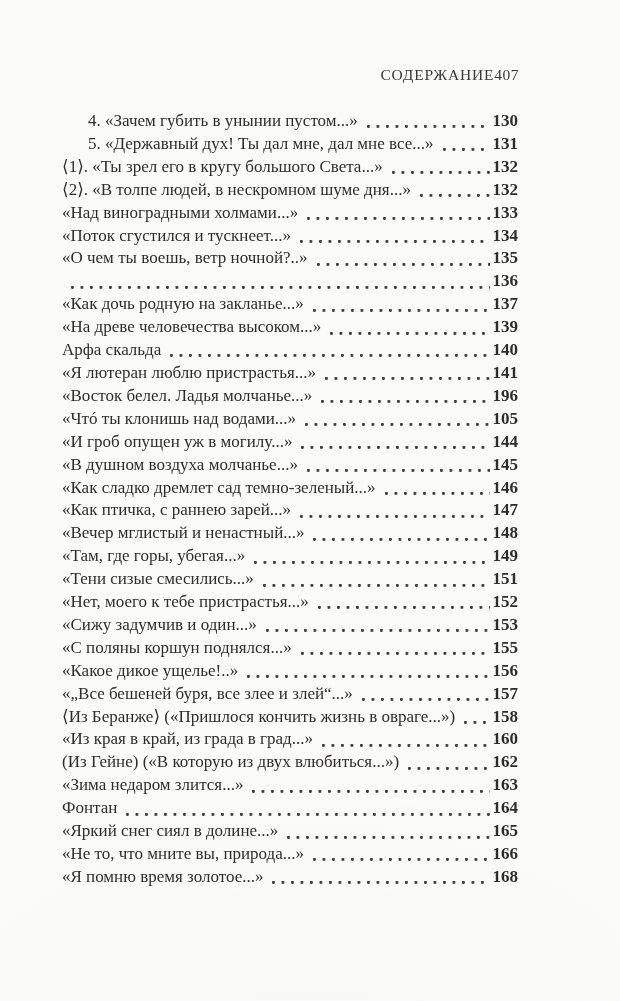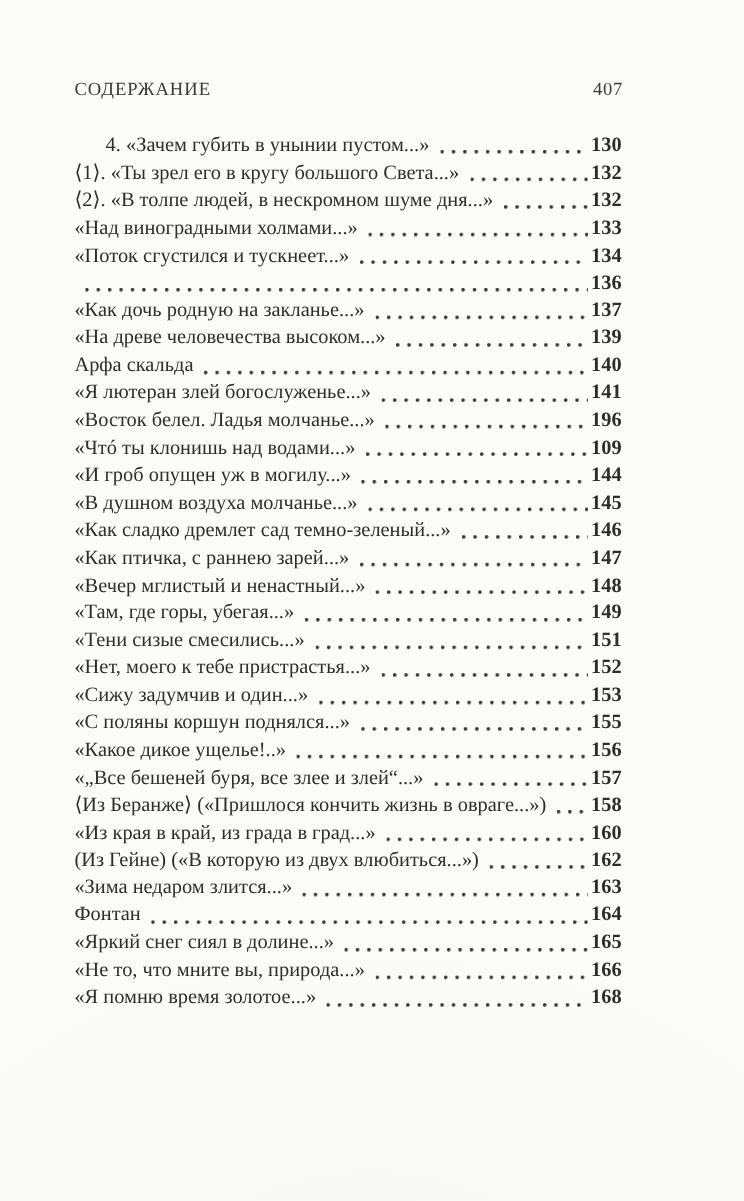--- a/index.html
+++ b/index.html
@@ -21,21 +21,21 @@
     background:
       radial-gradient(ellipse 700px 500px at 50% 110%, rgba(0,0,0,0.015), rgba(0,0,0,0) 70%),
       #fbfbfa;
   }
   .running-head {
     position: absolute;
     top: 66px;
     left: 62px;
     right: 101px;
     display: flex;
-    justify-content: space-between;
+    justify-content: flex-end;
     align-items: baseline;
     font-size: 15.5px;
     letter-spacing: 0.8px;
     color: #3a3937;
   }
   .running-head .folio {
     letter-spacing: 0.5px;
   }
   .toc {
     position: absolute;
@@ -89,20 +89,25 @@
     <span class="head-title">СОДЕРЖАНИЕ</span>
     <span class="folio">407</span>
   </div>
 
   <div class="toc" id="toc-list">
       <div class="toc-row indent">
     <span class="toc-title">4. «Зачем губить в унынии пустом...»</span>
     <span class="toc-leader"></span>
     <span class="toc-page">130</span>
   </div>
+      <div class="toc-row indent">
+    <span class="toc-title">5. «Державный дух! Ты дал мне, дал мне все...»</span>
+    <span class="toc-leader"></span>
+    <span class="toc-page">131</span>
+  </div>
       <div class="toc-row">
     <span class="toc-title">⟨1⟩. «Ты зрел его в кругу большого Света...»</span>
     <span class="toc-leader"></span>
     <span class="toc-page">132</span>
   </div>
       <div class="toc-row">
     <span class="toc-title">⟨2⟩. «В толпе людей, в нескромном шуме дня...»</span>
     <span class="toc-leader"></span>
     <span class="toc-page">132</span>
   </div>
@@ -110,52 +115,57 @@
     <span class="toc-title">«Над виноградными холмами...»</span>
     <span class="toc-leader"></span>
     <span class="toc-page">133</span>
   </div>
       <div class="toc-row">
     <span class="toc-title">«Поток сгустился и тускнеет...»</span>
     <span class="toc-leader"></span>
     <span class="toc-page">134</span>
   </div>
       <div class="toc-row">
+    <span class="toc-title">«О чем ты воешь, ветр ночной?..»</span>
+    <span class="toc-leader"></span>
+    <span class="toc-page">135</span>
+  </div>
+      <div class="toc-row">
     <span class="toc-leader"></span>
     <span class="toc-page">136</span>
   </div>
       <div class="toc-row">
     <span class="toc-title">«Как дочь родную на закланье...»</span>
     <span class="toc-leader"></span>
     <span class="toc-page">137</span>
   </div>
       <div class="toc-row">
     <span class="toc-title">«На древе человечества высоком...»</span>
     <span class="toc-leader"></span>
     <span class="toc-page">139</span>
   </div>
       <div class="toc-row">
     <span class="toc-title">Арфа скальда</span>
     <span class="toc-leader"></span>
     <span class="toc-page">140</span>
   </div>
       <div class="toc-row">
-    <span class="toc-title">«Я лютеран злей богослуженье...»</span>
+    <span class="toc-title">«Я лютеран люблю пристрастья...»</span>
     <span class="toc-leader"></span>
     <span class="toc-page">141</span>
   </div>
       <div class="toc-row">
     <span class="toc-title">«Восток белел. Ладья молчанье...»</span>
     <span class="toc-leader"></span>
     <span class="toc-page">196</span>
   </div>
       <div class="toc-row">
     <span class="toc-title">«Чтó ты клонишь над водами...»</span>
     <span class="toc-leader"></span>
-    <span class="toc-page">109</span>
+    <span class="toc-page">105</span>
   </div>
       <div class="toc-row">
     <span class="toc-title">«И гроб опущен уж в могилу...»</span>
     <span class="toc-leader"></span>
     <span class="toc-page">144</span>
   </div>
       <div class="toc-row">
     <span class="toc-title">«В душном воздуха молчанье...»</span>
     <span class="toc-leader"></span>
     <span class="toc-page">145</span>

